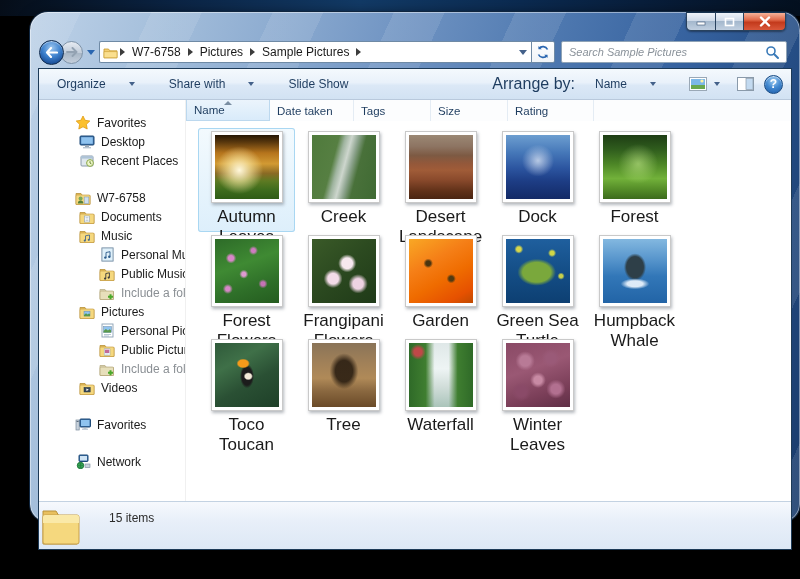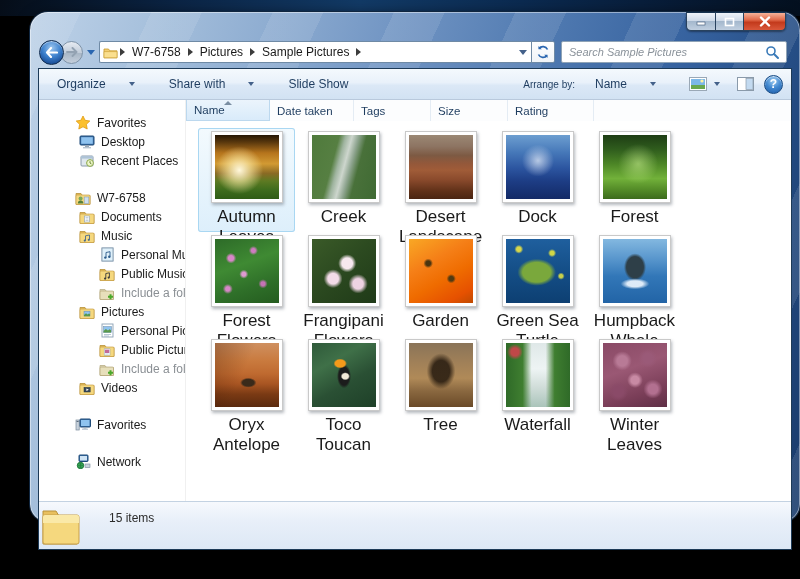--- a/index.html
+++ b/index.html
@@ -59,21 +59,21 @@
     background:#fff; display:flex; flex-direction:column; box-shadow:inset 0 0 0 1px rgba(255,255,255,.25); }
 
   
   .toolbar { height:31px; flex:none; display:flex; align-items:center;
     background:linear-gradient(#f4f9fd 0%,#e9f1fa 45%,#dbe8f6 55%,#d2e2f3 100%);
     border-bottom:1px solid #b9c9dc; padding:0 8px; }
   .tb-btn { display:flex; align-items:center; gap:23px; padding:5px 10px; border-radius:3px;
     font-size:12px; color:#1e3c5f; white-space:nowrap; }
   .tb-caret { width:0; height:0; border-left:3.5px solid transparent; border-right:3.5px solid transparent; border-top:4px solid #44618a; }
   .tb-right { margin-left:auto; display:flex; align-items:center; }
-  .tb-label { font-size:10px; color:#1e3c5f; margin-right:10px; }
+  .tb-label { font-size:16px; color:#1e3c5f; margin-right:10px; }
   .views-btn { display:flex; align-items:center; gap:7px; padding:4px 7px; }
   .pane-btn { margin-left:10px; display:flex; align-items:center; }
   .help-btn { margin-left:10px; width:19px; height:19px; border-radius:50%;
     background:radial-gradient(circle at 50% 28%,#9ecdf2 0%,#3f86cf 50%,#1c5aa4 100%);
     border:1px solid #164a84; color:#fff; font-size:12px; font-weight:bold;
     display:flex; align-items:center; justify-content:center; box-shadow:inset 0 1px 1px rgba(255,255,255,.7); }
 
   
   .main-row { flex:1; display:flex; min-height:0; }
   .sidebar { width:147px; flex:none; border-right:1px solid #f0f0f0; padding-top:13px; overflow:hidden; }
@@ -494,26 +494,20 @@
               <div class="lbl">Green Sea Turtle</div>
             </div>
             <div class="tile">
               <div class="frame">
                 <div class="thumb" style="background: radial-gradient(32% 12% at 50% 70%, rgba(240, 248, 255, 0.9) 0%, rgba(240, 248, 255, 0.9) 38%, rgba(240, 248, 255, 0) 70%), radial-gradient(24% 30% at 50% 44%, rgb(46, 63, 72) 0%, rgb(46, 63, 72) 55%, rgba(46, 63, 72, 0) 72%), linear-gradient(rgb(131, 184, 224) 0%, rgb(87, 149, 204) 32%, rgb(50, 119, 184) 58%, rgb(34, 100, 166) 100%);"></div>
               </div>
               <div class="lbl">Humpback Whale</div>
             </div>
             <div class="tile">
               <div class="frame">
-                <div class="thumb" style="background: radial-gradient(15% 9% at 52% 62%, rgb(58, 42, 26) 0%, rgb(58, 42, 26) 60%, rgba(58, 42, 26, 0) 85%), linear-gradient(115deg, rgba(60, 20, 0, 0.3) 0%, rgba(60, 20, 0, 0) 45%), linear-gradient(rgb(207, 144, 96) 0%, rgb(201, 122, 62) 28%, rgb(191, 106, 48) 48%, rgb(168, 85, 34) 64%, rgb(122, 58, 20) 80%, rgb(90, 42, 14) 100%);"></div>
-              </div>
-              <div class="lbl">Oryx Antelope</div>
-            </div>
-            <div class="tile">
-              <div class="frame">
                 <div class="thumb" style="background: radial-gradient(11% 8% at 44% 32%, rgb(245, 154, 26) 0%, rgb(245, 154, 26) 70%, rgba(245, 154, 26, 0) 95%), radial-gradient(8% 7% at 52% 52%, rgb(242, 234, 216) 0%, rgb(242, 234, 216) 60%, rgba(242, 234, 216, 0) 90%), radial-gradient(14% 24% at 50% 52%, rgb(28, 28, 28) 0%, rgb(28, 28, 28) 58%, rgba(28, 28, 28, 0) 78%), linear-gradient(150deg, rgb(47, 90, 58) 0%, rgb(63, 112, 72) 30%, rgb(42, 80, 52) 60%, rgb(30, 64, 40) 100%);"></div>
               </div>
               <div class="lbl">Toco Toucan</div>
             </div>
             <div class="tile">
               <div class="frame">
                 <div class="thumb" style="background: radial-gradient(32% 40% at 50% 44%, rgba(40, 28, 16, 0.88) 0%, rgba(40, 28, 16, 0.88) 42%, rgba(40, 28, 16, 0) 70%), linear-gradient(rgb(138, 116, 88) 0%, rgb(160, 128, 88) 30%, rgb(176, 138, 88) 55%, rgb(138, 104, 64) 75%, rgb(106, 74, 40) 100%);"></div>
               </div>
               <div class="lbl">Tree</div>
             </div>

